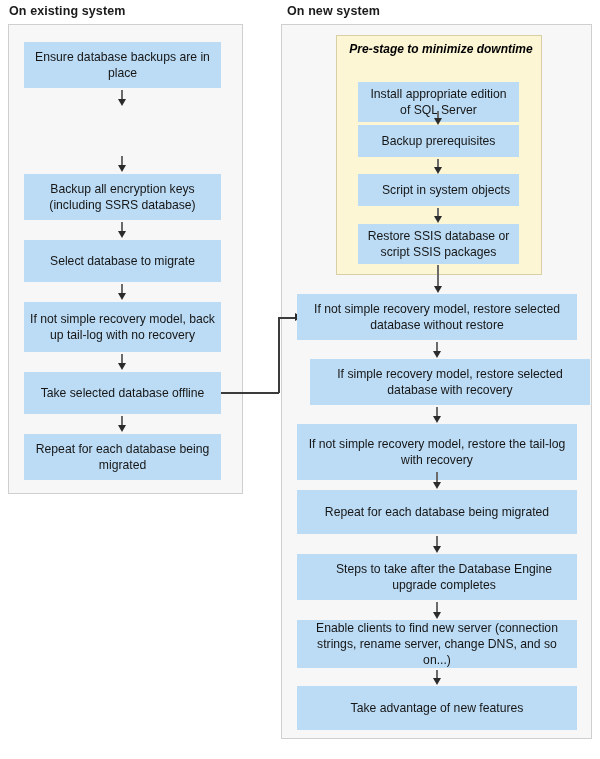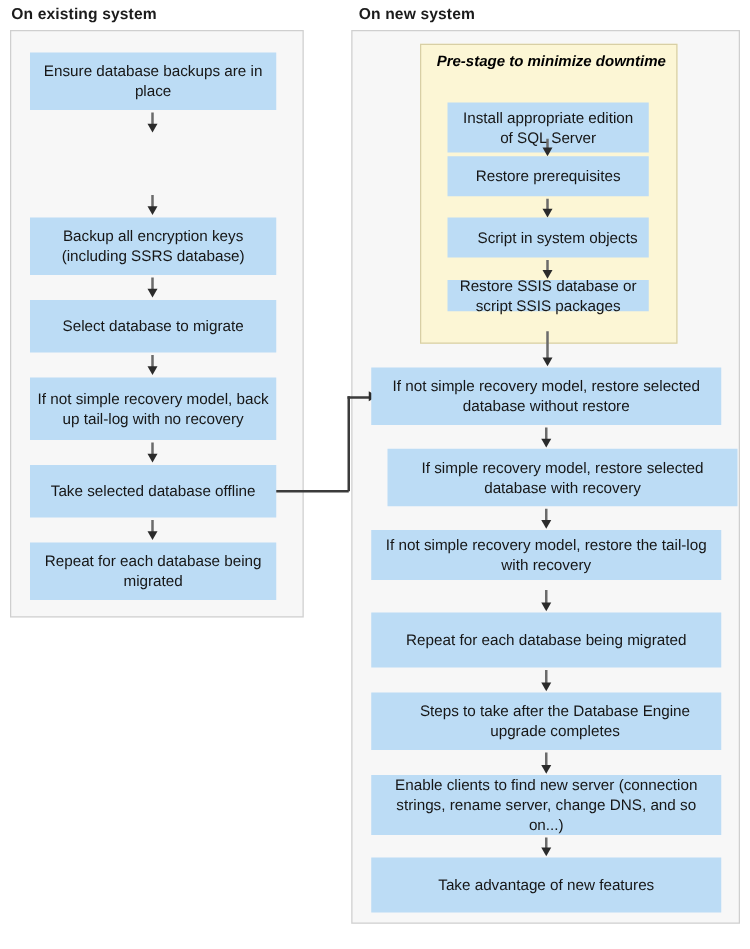--- a/index.html
+++ b/index.html
@@ -92,26 +92,26 @@
   #box-l3 { left: 24px; top: 174px; width: 197px; height: 46px; }
   #box-l4 { left: 24px; top: 240px; width: 197px; height: 42px; }
   #box-l5 { left: 24px; top: 302px; width: 197px; height: 50px; }
   #box-l6 { left: 24px; top: 372px; width: 197px; height: 42px; }
   #box-l7 { left: 24px; top: 434px; width: 197px; height: 46px; }
 
   
   #box-p1 { left: 358px; top: 82px;  width: 161px; height: 40px; }
   #box-p2 { left: 358px; top: 125px; width: 161px; height: 32px; }
   #box-p3 { left: 358px; top: 174px; width: 161px; height: 32px; padding-left: 21px; }
-  #box-p4 { left: 358px; top: 224px; width: 161px; height: 25px; }
+  #box-p4 { left: 358px; top: 224px; width: 161px; height: 40px; }
 
   
   #box-r1 { left: 297px; top: 294px; width: 280px; height: 46px; }
   #box-r2 { left: 310px; top: 359px; width: 280px; height: 46px; }
-  #box-r3 { left: 297px; top: 424px; width: 280px; height: 40px; }
+  #box-r3 { left: 297px; top: 424px; width: 280px; height: 56px; }
   #box-r4 { left: 297px; top: 490px; width: 280px; height: 44px; }
   #box-r5 { left: 297px; top: 554px; width: 280px; height: 46px; padding-left: 20px; }
   #box-r6 { left: 297px; top: 620px; width: 280px; height: 48px; }
   #box-r7 { left: 297px; top: 686px; width: 280px; height: 44px; }
 
   
   .arrow-v {
     position: absolute;
     width: 9px;
   }
@@ -229,21 +229,21 @@
   <div id="prestage-group"></div>
   <div id="prestage-title">Pre-stage to minimize downtime</div>
 
   <div class="box" id="box-p1">Install appropriate edition of SQL Server</div>
 
   <div class="arrow-v" style="left:434px; top:111px; height:14px;">
     <div class="shaft" style="height:8px;"></div>
       <div class="head"></div>
   </div>
 
-  <div class="box" id="box-p2">Restore prerequisites</div>
+  <div class="box" id="box-p2">Backup prerequisites</div>
 
   <div class="arrow-v" style="left:434px; top:159px; height:15px;">
     <div class="shaft" style="height:9px;"></div>
       <div class="head"></div>
   </div>
 
   <div class="box" id="box-p3">Script in system objects</div>
 
   <div class="arrow-v" style="left:434px; top:208px; height:15px;">
     <div class="shaft" style="height:9px;"></div>

